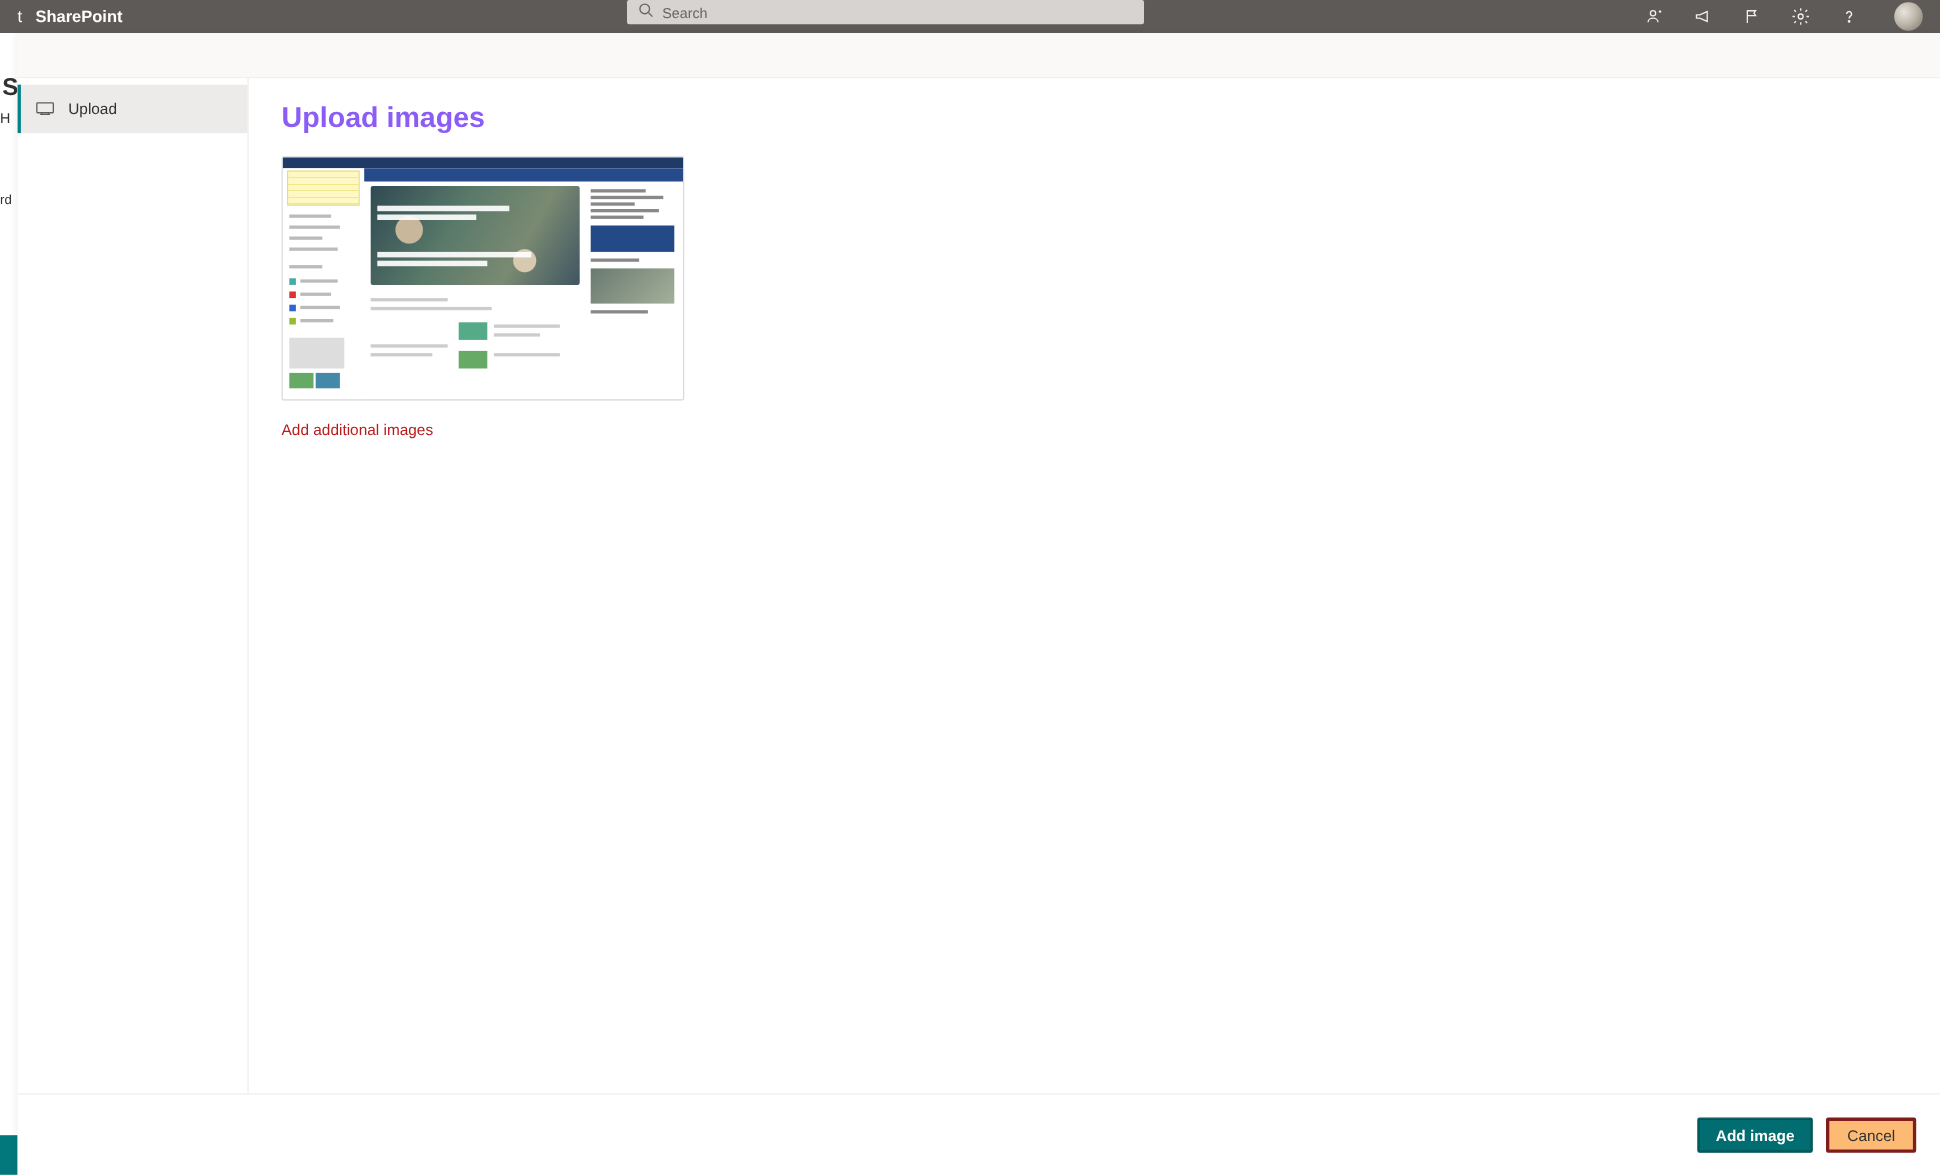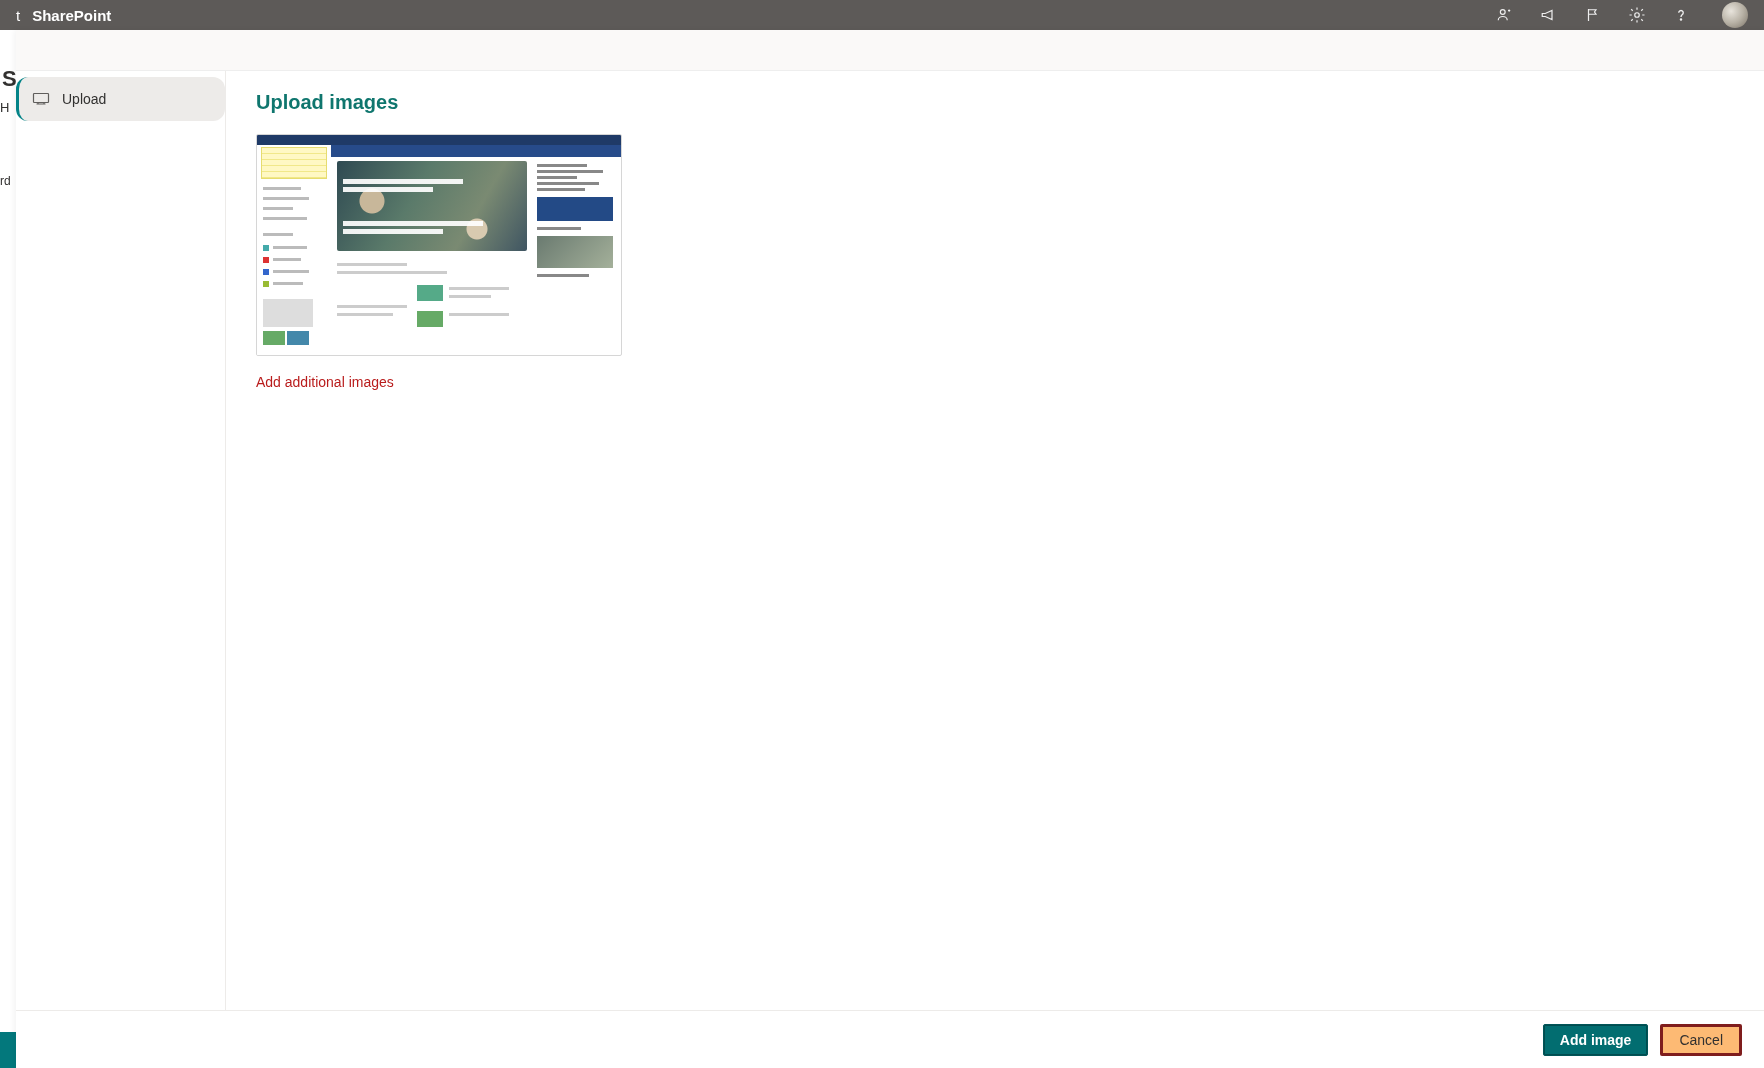--- a/index.html
+++ b/index.html
@@ -78,35 +78,35 @@
     .modal-body { flex: 1; display: flex; min-height: 0; }
 
     
     .picker-nav {
       width: 210px;
       border-right: 1px solid #edebe9;
       padding-top: 6px;
     }
     .nav-item {
       height: 44px; display: flex; align-items: center; gap: 12px;
-      padding: 0 16px; font-size: 14px; color: #323130; cursor: pointer; border-radius: 12px;
+      padding: 0 16px; font-size: 14px; color: #323130; cursor: pointer;
     }
     .nav-item.active {
       background: #edebe9;
       border-left: 3px solid #038387;
       padding-left: 13px;
       font-weight: 400;
     }
     .nav-item svg { width: 18px; height: 14px; color:#605e5c; }
 
     
     .picker-main {
       flex: 1; padding: 20px 30px 10px 30px; overflow: auto;
     }
-    .picker-title { font-size: 20px; font-weight: 600; color: #0f766e; margin-bottom: 20px; }
+    .picker-title { font-size: 26px; font-weight: 600; color: #8b5cf6; margin-bottom: 20px; }
 
     
     .thumb {
       width: 366px; height: 222px; border: 1px solid #d6d6d6;
       background: #fff; position: relative; overflow: hidden;
       border-radius: 2px;
     }
     .thumb .tbar { position:absolute; left:0; right:0; top:0; height:10px; background:#1f3a67; }
     .thumb .ribbon { position:absolute; left:74px; right:0; top:10px; height:12px; background:#274b8a; }
     .thumb .leftcol { position:absolute; left:0; top:10px; width:74px; bottom:0; background:#fff; }
@@ -171,21 +171,21 @@
         linear-gradient(#ccc,#ccc) 0 54px/56px 3px no-repeat;
     }
 
     .add-more-link {
       margin-top: 18px; color: #b91c1c; font-size: 14px; cursor: pointer;
       display: inline-block;
     }
 
     
     .modal-footer {
-      height: 58px; border-top: 1px solid #edebe9;
+      height: 74px; border-top: 1px solid #edebe9;
       display: flex; align-items: center; justify-content: flex-end;
       padding: 0 22px; gap: 12px;
     }
     .btn {
       height: 32px; padding: 0 16px; font-size: 14px;
       border-radius: 2px; cursor: pointer;
       display: inline-flex; align-items: center; justify-content: center;
     }
     .btn-primary {
       background: #026d70; color: #fff; border: 1px solid #015558; font-weight: 600;
@@ -197,20 +197,29 @@
   </style>
 </head>
 <body>
 
 <div class="suite-header">
   <div class="suite-left">
     <span class="brand-tip">t</span>
     <span class="brand-name">SharePoint</span>
   </div>
 
+  <div class="suite-search">
+    <span>
+      <svg viewBox="0 0 16 16" fill="none" stroke="#666" stroke-width="1.4">
+        <circle cx="7" cy="7" r="5"></circle>
+          <line x1="11" y1="11" x2="15" y2="15"></line>
+      </svg>
+    </span>
+    <input type="text" placeholder="Search" style="">
+  </div>
 
   <div class="suite-right">
     <span class="hdr-icon">
       <svg viewBox="0 0 24 24" fill="none" stroke="currentColor" stroke-width="1.6">
         <circle cx="9" cy="8" r="3.2"></circle>
           <path d="M3 19c0-3 3-5 6-5s6 2 6 5"></path>
         <path d="M16 6l3 0M17.5 4.5l0 3"></path>
       </svg>
     </span>
     <span class="hdr-icon">

